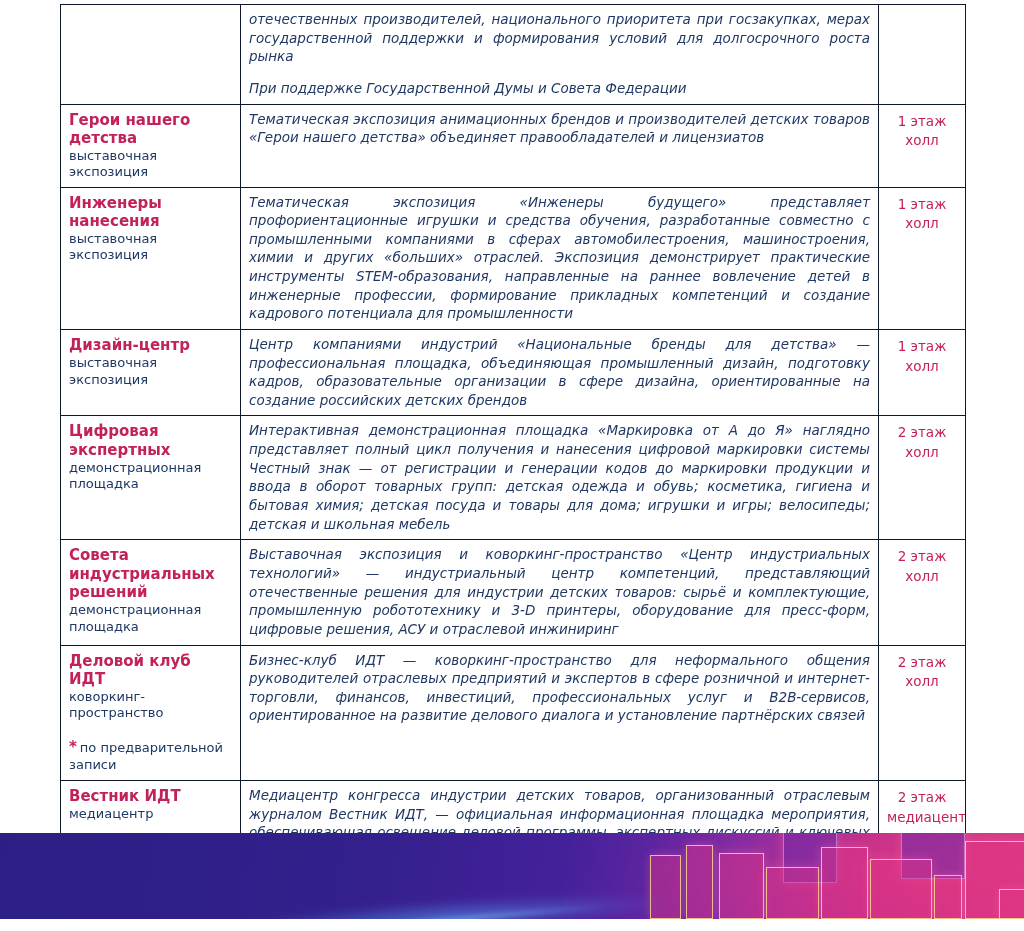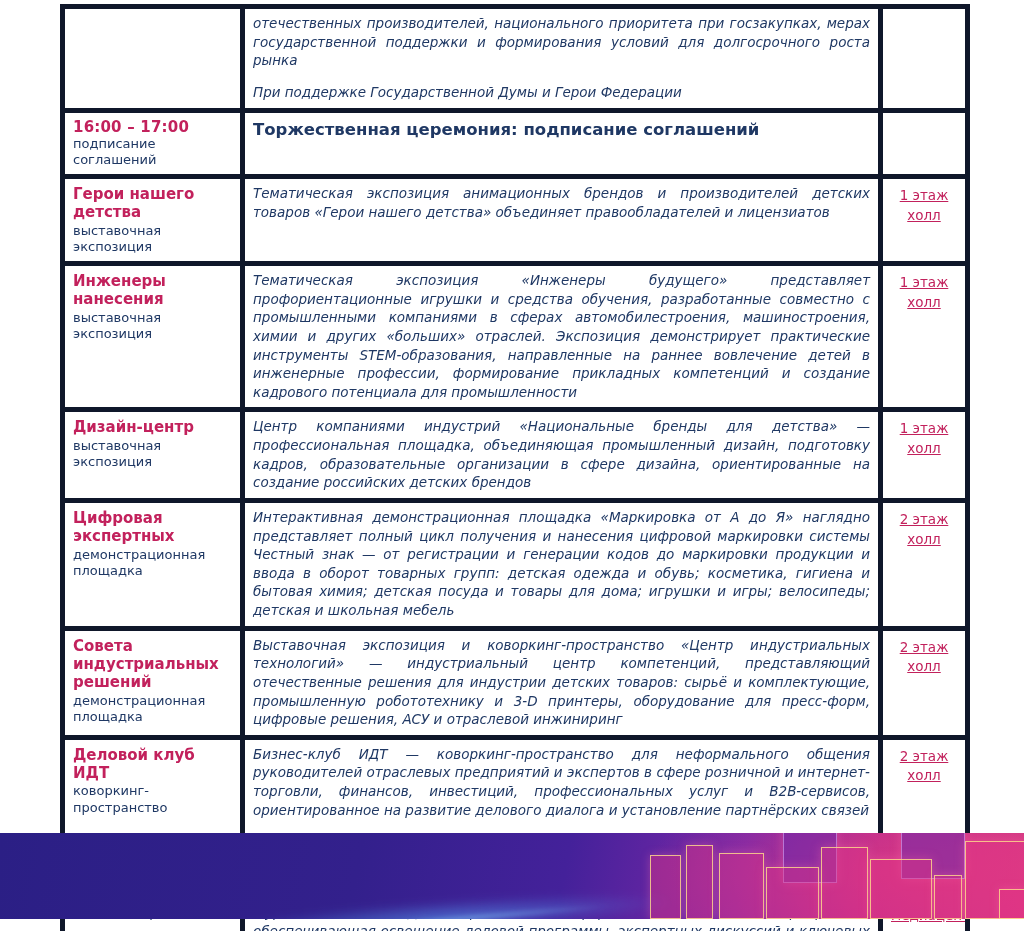--- a/index.html
+++ b/index.html
@@ -4,39 +4,39 @@
 <style>
   html,body{margin:0;padding:0;}
   body{
     width:1024px;height:931px;position:relative;background:#ffffff;
     font-family:"DejaVu Sans","Liberation Sans",sans-serif;
     -webkit-font-smoothing:antialiased;
   }
   .table-wrap{position:absolute;left:60px;top:4px;width:905px;}
   table.program{border-collapse:collapse;table-layout:fixed;width:100%;}
   table.program td{
-    border:5px solid #0f172a;vertical-align:top;
+    border:1px solid #0f172a;vertical-align:top;
     padding:5px 8px 6px 8px;overflow:hidden;
   }
   td.c-left{width:180px;}
   td.c-mid{width:638px;padding:6px 12px 6px 16px;}
   td.c-right{width:87px;text-align:center;padding:6px 4px;}
 
   .row-title{color:#c2215c;font-weight:bold;font-size:15px;line-height:1.22;margin:1px 0 1px 0;}
   .row-sub{color:#1f3864;font-size:13px;line-height:1.25;}
   .time{color:#c2215c;font-weight:bold;font-size:15px;letter-spacing:.2px;}
   .note{margin-top:16px;font-size:13px;color:#1f3864;line-height:1.3;}
   .note .star{color:#c2215c;font-weight:bold;font-size:15px;margin-right:3px;}
 
   .body-text{color:#1f3864;font-style:italic;font-size:13.5px;line-height:1.38;text-align:justify;}
   .body-text p{margin:0 0 13px 0;}
   .body-text p:last-child{margin-bottom:0;}
   .heading{color:#1f3864;font-weight:bold;font-size:16.5px;line-height:1.25;padding-top:2px;}
 
-  .loc{color:#c2215c;font-size:13.5px;line-height:1.45;padding-top:2px;text-decoration:underline;}
+  .loc{color:#c2215c;font-size:13.5px;line-height:1.45;padding-top:2px;}
 
   .logo{margin-top:8px;display:flex;align-items:center;justify-content:center;gap:1px;}
   .logo svg{flex:0 0 auto;}
   .logo-words{display:flex;align-items:baseline;gap:1px;white-space:nowrap;}
   .logo-vestnik{color:#36a9e1;font-size:8.5px;font-weight:bold;letter-spacing:.4px;}
   .logo-idt{color:#1d3e91;font-size:14px;font-weight:bold;letter-spacing:.3px;}
 
   
   .banner{
     position:absolute;left:0;top:833px;width:1024px;height:86px;overflow:hidden;
@@ -74,36 +74,26 @@
         <col style="width:638px">
         <col style="width:87px">
       </colgroup>
 
     <tbody>
         <tr style="height:83px;">
       <td class="c-left"></td>
       <td class="c-mid">
         <div class="body-text">
           <p>отечественных производителей, национального приоритета при госзакупках, мерах государственной поддержки и формирования условий для долгосрочного роста рынка</p>
-          <p>При поддержке Государственной Думы и Герои Федерации</p>
+          <p>При поддержке Государственной Думы и Совета Федерации</p>
         </div>
       </td>
       <td class="c-right"></td>
     </tr>
 
-    <tr style="height:39px;">
-      <td class="c-left">
-        <div class="time">16:00 – 17:00</div>
-        <div class="row-sub">подписание соглашений</div>
-      </td>
-      <td class="c-mid">
-        <div class="heading">Торжественная церемония: подписание соглашений</div>
-      </td>
-      <td class="c-right"></td>
-    </tr>
 
     <tr style="height:69px;">
       <td class="c-left">
         <div class="row-title">Герои нашего детства</div>
         <div class="row-sub">выставочная экспозиция</div>
       </td>
       <td class="c-mid">
         <div class="body-text">
               <p>Тематическая экспозиция анимационных брендов и производителей детских товаров «Герои нашего детства» объединяет правообладателей и лицензиатов</p>
             </div>

